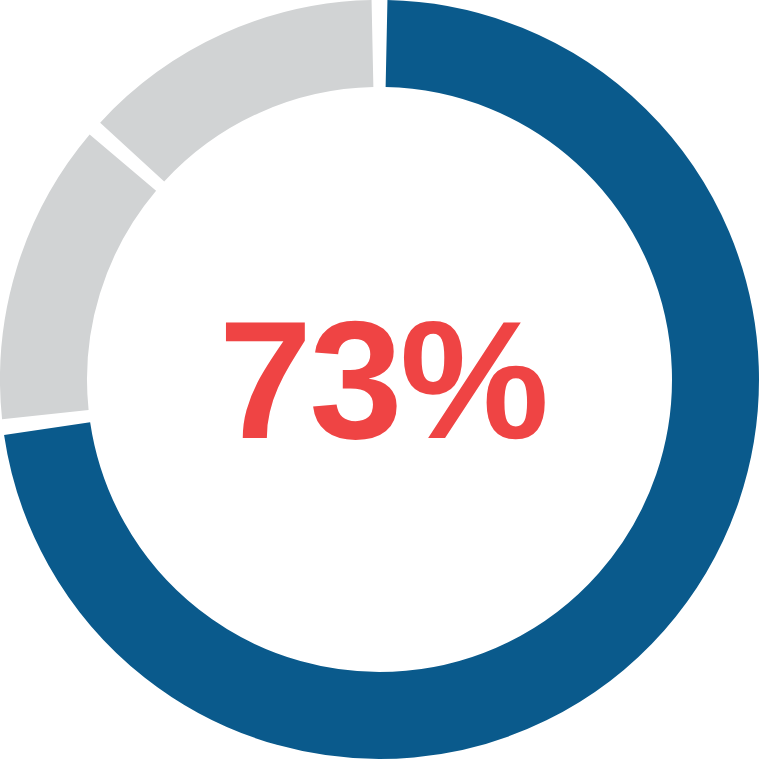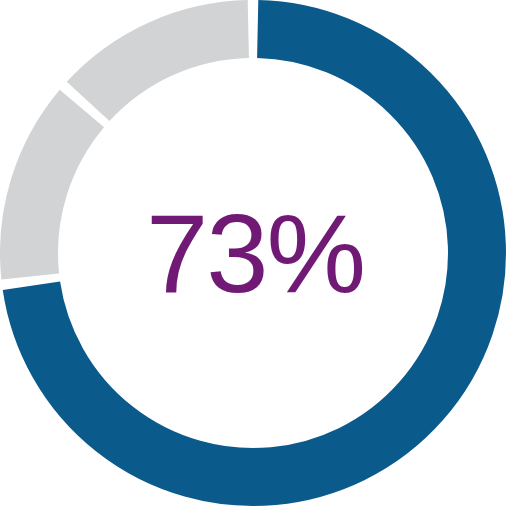--- a/index.html
+++ b/index.html
@@ -34,25 +34,25 @@
     top: 0;
     width: 510px;
     height: 509px;
     display: flex;
     align-items: center;
     justify-content: center;
     pointer-events: none;
   }
   .center-label-text {
     font-family: "Liberation Sans", "DejaVu Sans", sans-serif;
-    font-weight: normal;
+    font-weight: bold;
     font-size: 112px;
     line-height: 1;
     letter-spacing: -2px;
-    color: #701a75;
+    color: #ef4444;
     white-space: nowrap;
     transform: translateY(-1px);
   }
 </style>
 </head>
 <body>
 
 <div class="chart-stage">
 
   <svg class="donut-svg" viewBox="0 0 510 509" aria-hidden="true">

